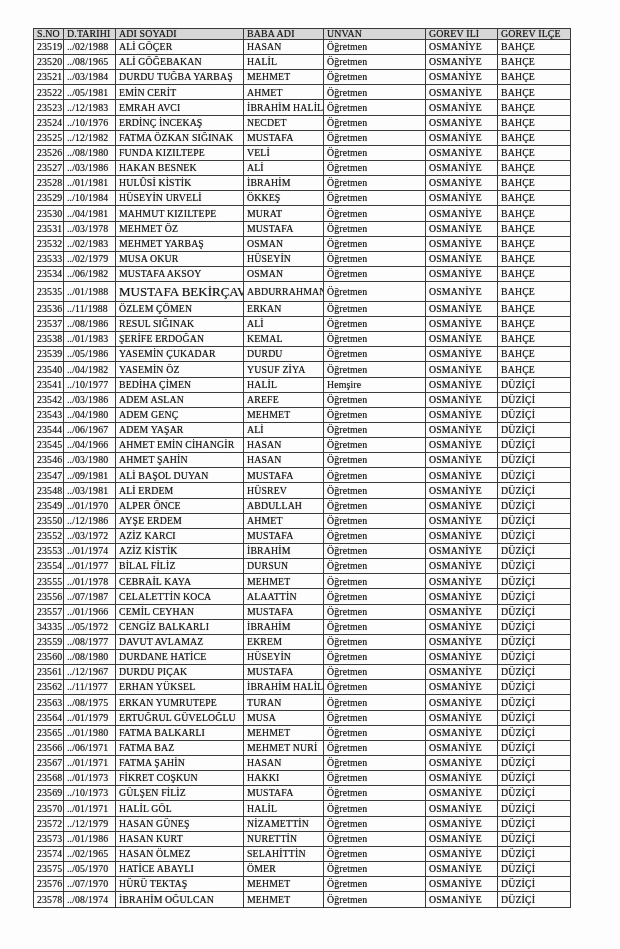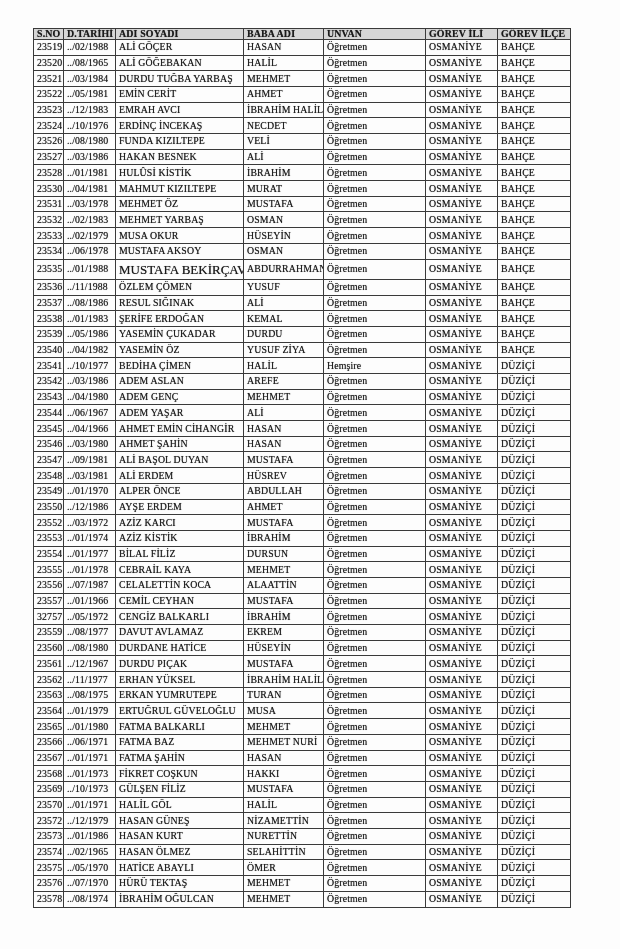--- a/index.html
+++ b/index.html
@@ -35,21 +35,21 @@
     color: #1b1b1b;
     white-space: nowrap;
     overflow: hidden;
     text-align: left;
     vertical-align: middle;
     letter-spacing: 0.15px;
     text-shadow: 0 0 0.7px rgba(25,25,25,0.7);
   }
   .scan-table th {
     background: #d7d7d7;
-    font-weight: bold;
+    font-weight: normal;
     font-size: 9.9px;
   }
   .scan-table td.condensed {
     font-size: 13px;
     letter-spacing: 0;
     margin-left: 32px;
   }
 </style>
 </head>
 <body>
@@ -125,20 +125,29 @@
         <tr>
           <td>23524</td>
           <td>../10/1976</td>
           <td>ERDİNÇ İNCEKAŞ</td>
           <td>NECDET</td>
           <td>Öğretmen</td>
           <td>OSMANİYE</td>
           <td>BAHÇE</td>
         </tr>
         <tr>
+          <td>23525</td>
+          <td>../12/1982</td>
+          <td>FATMA ÖZKAN SIĞINAK</td>
+          <td>MUSTAFA</td>
+          <td>Öğretmen</td>
+          <td>OSMANİYE</td>
+          <td>BAHÇE</td>
+        </tr>
+        <tr>
           <td>23526</td>
           <td>../08/1980</td>
           <td>FUNDA KIZILTEPE</td>
           <td>VELİ</td>
           <td>Öğretmen</td>
           <td>OSMANİYE</td>
           <td>BAHÇE</td>
         </tr>
         <tr>
           <td>23527</td>
@@ -152,20 +161,29 @@
         <tr>
           <td>23528</td>
           <td>../01/1981</td>
           <td>HULÛSİ KİSTİK</td>
           <td>İBRAHİM</td>
           <td>Öğretmen</td>
           <td>OSMANİYE</td>
           <td>BAHÇE</td>
         </tr>
         <tr>
+          <td>23529</td>
+          <td>../10/1984</td>
+          <td>HÜSEYİN URVELİ</td>
+          <td>ÖKKEŞ</td>
+          <td>Öğretmen</td>
+          <td>OSMANİYE</td>
+          <td>BAHÇE</td>
+        </tr>
+        <tr>
           <td>23530</td>
           <td>../04/1981</td>
           <td>MAHMUT KIZILTEPE</td>
           <td>MURAT</td>
           <td>Öğretmen</td>
           <td>OSMANİYE</td>
           <td>BAHÇE</td>
         </tr>
         <tr>
           <td>23531</td>
@@ -189,41 +207,41 @@
           <td>23533</td>
           <td>../02/1979</td>
           <td>MUSA OKUR</td>
           <td>HÜSEYİN</td>
           <td>Öğretmen</td>
           <td>OSMANİYE</td>
           <td>BAHÇE</td>
         </tr>
         <tr>
           <td>23534</td>
-          <td>../06/1978</td>
+          <td>../06/1982</td>
           <td>MUSTAFA AKSOY</td>
           <td>OSMAN</td>
           <td>Öğretmen</td>
           <td>OSMANİYE</td>
           <td>BAHÇE</td>
         </tr>
         <tr>
           <td>23535</td>
           <td>../01/1988</td>
           <td class="condensed">MUSTAFA BEKİRÇAVUŞOĞLU</td>
           <td>ABDURRAHMAN</td>
           <td>Öğretmen</td>
           <td>OSMANİYE</td>
           <td>BAHÇE</td>
         </tr>
         <tr>
           <td>23536</td>
           <td>../11/1988</td>
           <td>ÖZLEM ÇÖMEN</td>
-          <td>YUSUF</td>
+          <td>ERKAN</td>
           <td>Öğretmen</td>
           <td>OSMANİYE</td>
           <td>BAHÇE</td>
         </tr>
         <tr>
           <td>23537</td>
           <td>../08/1986</td>
           <td>RESUL SIĞINAK</td>
           <td>ALİ</td>
           <td>Öğretmen</td>
@@ -395,21 +413,21 @@
         <tr>
           <td>23557</td>
           <td>../01/1966</td>
           <td>CEMİL CEYHAN</td>
           <td>MUSTAFA</td>
           <td>Öğretmen</td>
           <td>OSMANİYE</td>
           <td>DÜZİÇİ</td>
         </tr>
         <tr>
-          <td>32757</td>
+          <td>34335</td>
           <td>../05/1972</td>
           <td>CENGİZ BALKARLI</td>
           <td>İBRAHİM</td>
           <td>Öğretmen</td>
           <td>OSMANİYE</td>
           <td>DÜZİÇİ</td>
         </tr>
         <tr>
           <td>23559</td>
           <td>../08/1977</td>

